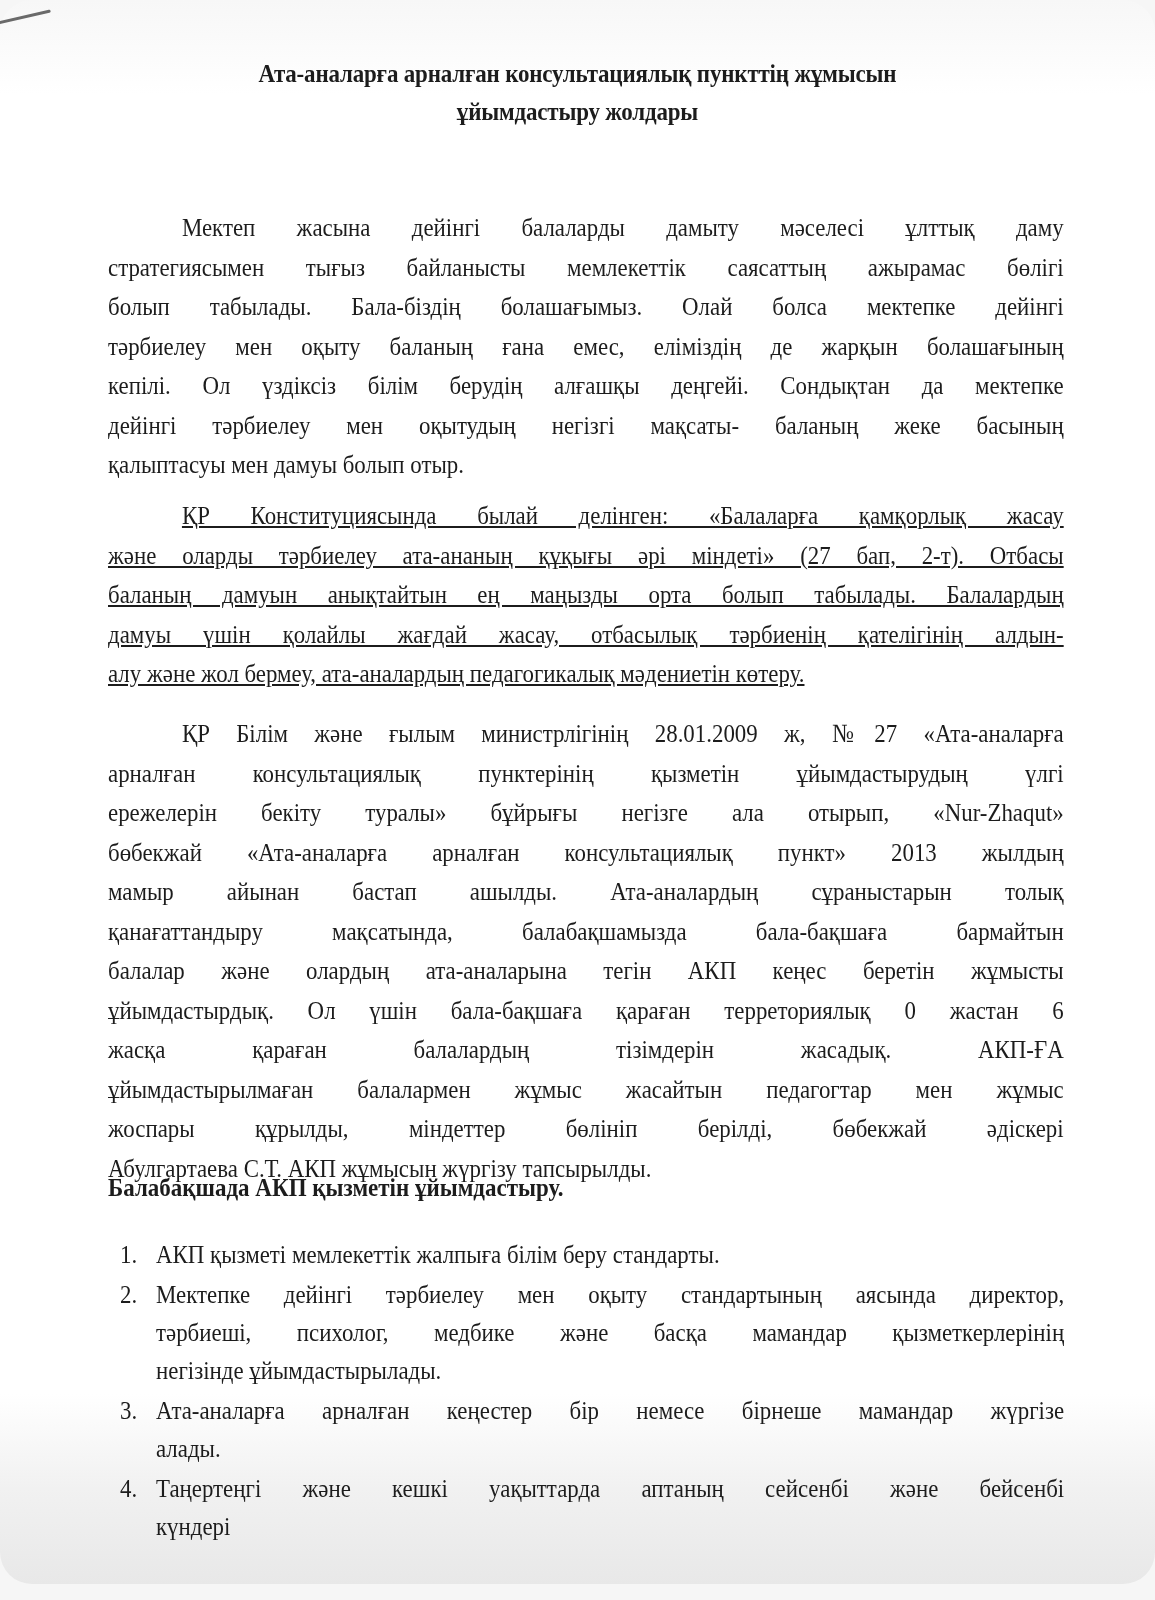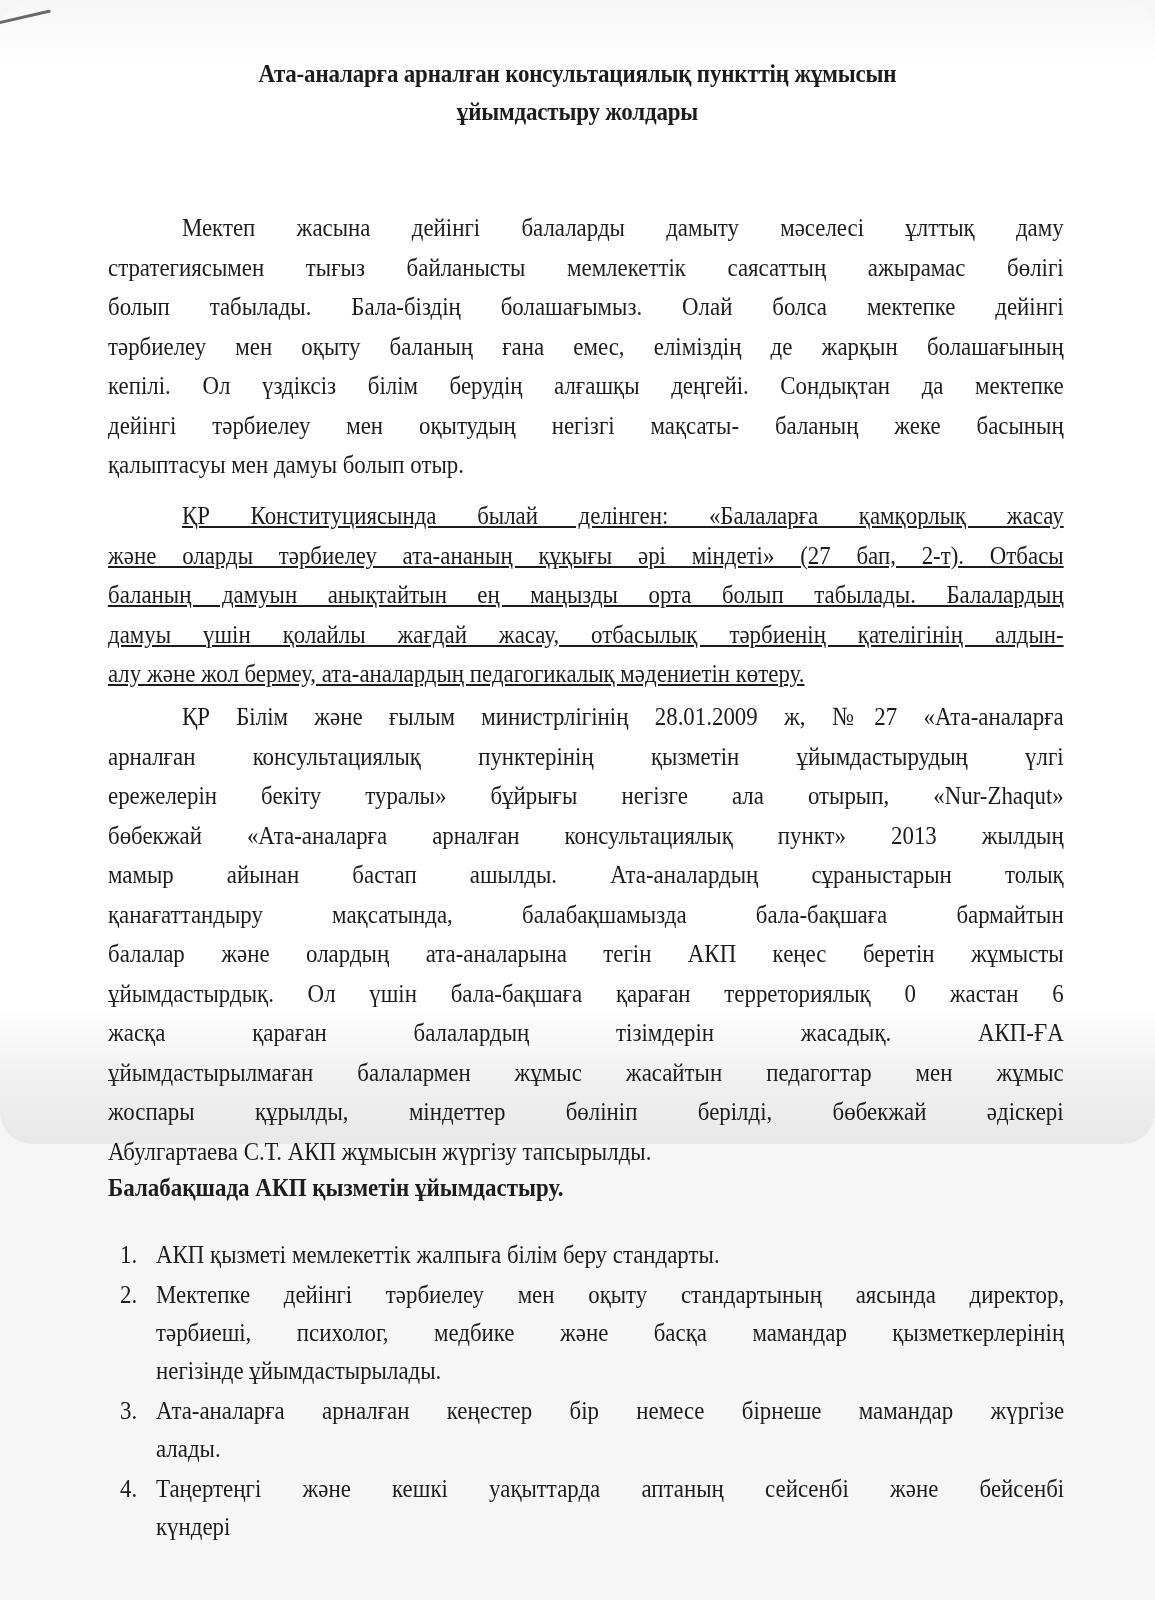--- a/index.html
+++ b/index.html
@@ -12,21 +12,21 @@
       overflow: hidden;
       background: #f6f6f6;
       position: relative;
       font-family: "Liberation Serif", "DejaVu Serif", serif;
       color: #1c1c1c;
     }
     .page {
       position: absolute;
       left: 0; top: 0;
       width: 1155px;
-      height: 1144px;
+      height: 1584px;
       background: linear-gradient(180deg, #f7f7f7 0%, #ffffff 6%, #ffffff 88%, #f1f1f1 94%, #e8e8e8 100%);
       border-radius: 32px;
     }
     .scan-mark {
       position: absolute;
       left: -4px;
       top: 22px;
       width: 56px;
       height: 3px;
       background: #6a6a6a;
@@ -67,21 +67,21 @@
     }
     .para .line.last {
       text-align-last: left;
     }
     .para .line.indent {
       padding-left: 84px;
       width: 1002px;
     }
     .p1 { top: 208px; }
     .p2 { top: 496px; text-decoration: underline; }
-    .p3 { top: 697px; }
+    .p3 { top: 714px; }
 
     .section-heading {
       position: absolute;
       left: 108px;
       top: 1174px;
       font-weight: bold;
       font-size: 25px;
       transform: scaleX(0.92);
       transform-origin: left center;
       white-space: nowrap;

